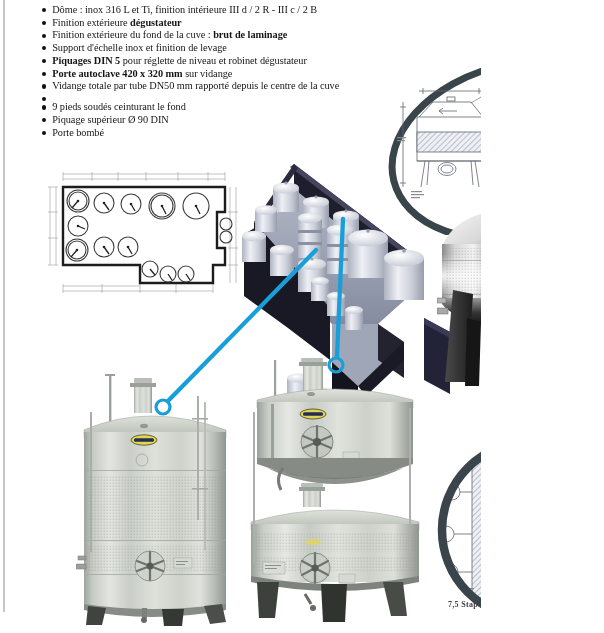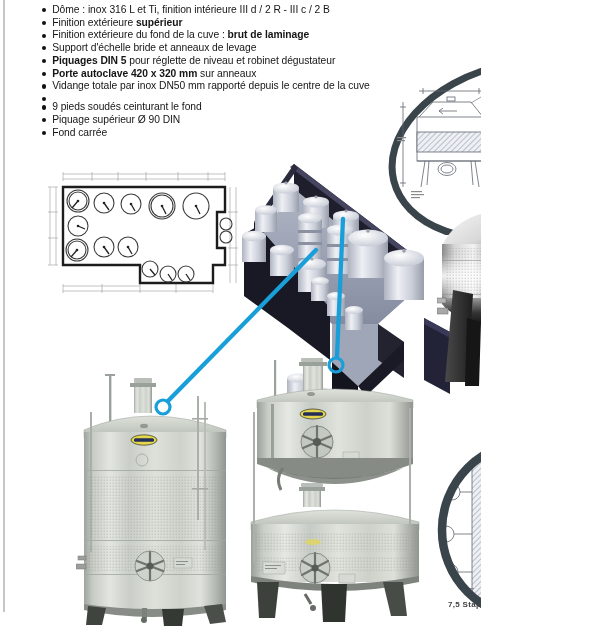--- a/index.html
+++ b/index.html
@@ -1,17 +1,17 @@
 <!DOCTYPE html>
 <html style="--accent_blue: #189FD9; --swoosh_dark: #3A444B; --logo_red: #C5353B; --badge_yellow: #E3D64B; --text: #151515;"><head>
 <meta charset="utf-8">
 <style>
   html,body{margin:0;padding:0;background:#fff;}
   #page{position:relative;width:481px;height:633px;background:#fff;overflow:hidden;
-        font-family:Liberation Sans, sans-serif;color:#141414;}
+        font-family:Liberation Serif, serif;color:#141414;}
   .abs{position:absolute;}
   
   #edge-line{left:3px;top:0;width:1.5px;height:612px;background:#c6c6c6;}
   
   #spec-list{left:40px;top:4px;width:420px;list-style:none;margin:0;padding:0;}
   .spec-item{display:flex;align-items:flex-start;font-size:10.3px;line-height:12.7px;
              letter-spacing:-0.05px;color:#151515;}
   .spec-item .dot{flex:0 0 auto;width:4.2px;height:4.2px;border-radius:50%;
                   background:#111;margin:4.2px 6px 0 2px;}
   .spec-text .b{font-weight:bold;}
@@ -33,56 +33,56 @@
 
   <div id="edge-line" class="abs"></div>
 
   <ul id="spec-list" class="abs">
       <li class="spec-item">
         <span class="dot"></span>
         <span class="spec-text"><span>Dôme : inox 316 L et Ti, finition intérieure III d / 2 R  -  III c / 2 B</span></span>
       </li>
       <li class="spec-item">
         <span class="dot"></span>
-        <span class="spec-text"><span>Finition extérieure </span><span class="b">supérieur</span></span>
+        <span class="spec-text"><span>Finition extérieure </span><span class="b">dégustateur</span></span>
       </li>
       <li class="spec-item">
         <span class="dot"></span>
         <span class="spec-text"><span>Finition extérieure du fond de la cuve : </span><span class="b">brut de laminage</span></span>
       </li>
       <li class="spec-item">
         <span class="dot"></span>
-        <span class="spec-text"><span>Support d'échelle bride et anneaux de levage</span></span>
+        <span class="spec-text"><span>Support d'échelle inox et finition de levage</span></span>
       </li>
       <li class="spec-item">
         <span class="dot"></span>
         <span class="spec-text"><span class="b">Piquages DIN 5</span><span> pour réglette de niveau et robinet dégustateur</span></span>
       </li>
       <li class="spec-item">
         <span class="dot"></span>
-        <span class="spec-text"><span class="b">Porte autoclave 420 x 320 mm</span><span> sur anneaux</span></span>
-      </li>
-      <li class="spec-item">
-        <span class="dot"></span>
-        <span class="spec-text"><span>Vidange totale par inox DN50 mm rapporté depuis le centre de la cuve</span></span>
+        <span class="spec-text"><span class="b">Porte autoclave 420 x 320 mm</span><span> sur vidange</span></span>
+      </li>
+      <li class="spec-item">
+        <span class="dot"></span>
+        <span class="spec-text"><span>Vidange totale par tube DN50 mm rapporté depuis le centre de la cuve</span></span>
       </li>
       <li class="spec-item">
         <span class="dot"></span>
       </li>
       <li class="spec-item">
         <span class="dot"></span>
         <span class="spec-text"><span>9 pieds soudés ceinturant le fond</span></span>
       </li>
       <li class="spec-item">
         <span class="dot"></span>
         <span class="spec-text"><span>Piquage supérieur Ø 90 DIN</span></span>
       </li>
       <li class="spec-item">
         <span class="dot"></span>
-        <span class="spec-text"><span>Fond carrée</span></span>
+        <span class="spec-text"><span>Porte bombé</span></span>
       </li>
     </ul>
 
   <svg class="abs" style="left:506px;top:0;" width="78" height="16" viewBox="0 0 78 16">
     <ellipse cx="40" cy="-4" rx="26" ry="11" fill="none" class="stamp-stroke" stroke-width="1.3"></ellipse>
     <path d="M18,2 Q40,10 62,2" fill="none" class="stamp-stroke" stroke-width="0.8" opacity="0.6"></path>
     <g class="stamp-fill" opacity="0.85">
       <rect x="28" y="1.5" width="7" height="1.6"></rect>
         <rect x="37" y="1.5" width="8" height="1.6"></rect>
       <rect x="47" y="1.5" width="6" height="1.6"></rect>

